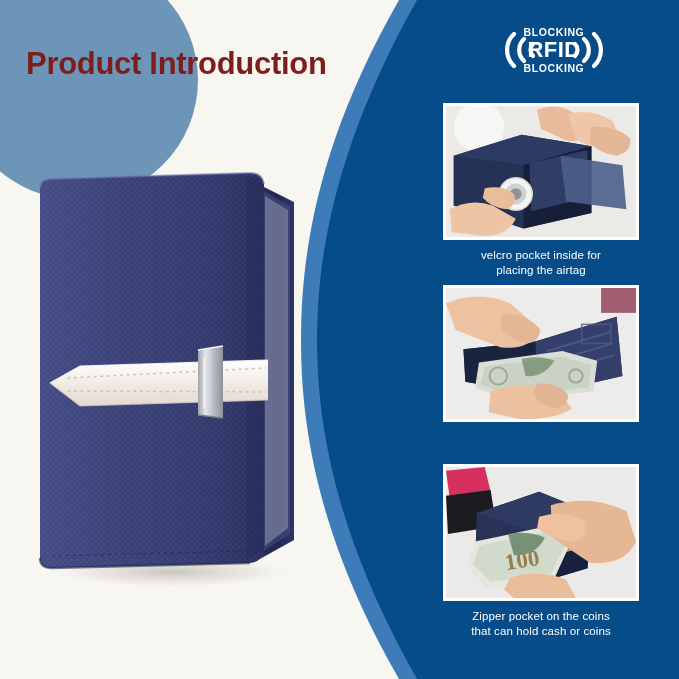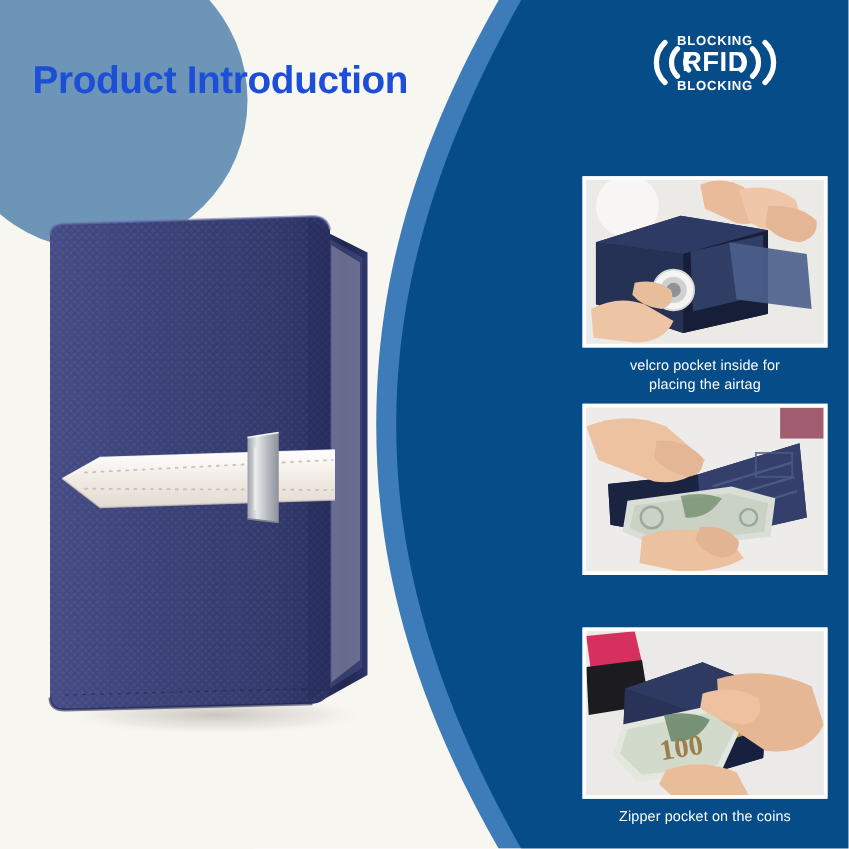--- a/index.html
+++ b/index.html
@@ -31,48 +31,47 @@
     width: 400px; height: 679px;
   }
   .blue-panel-wrap svg { display:block; width: 400px; height: 679px; }
 
   
   .page-title {
     position: absolute;
     left: 26px; top: 46px;
     font-size: 31px;
     font-weight: bold;
-    color: #1d4ed8;
+    color: #7f1d1d;
     letter-spacing: -0.3px;
     white-space: nowrap;
   }
 
   
   .rfid-badge {
     position: absolute;
-    left: 494px; top: 22px;
+    left: 476px; top: 22px;
     width: 156px; height: 56px;
     display: flex; align-items: center; justify-content: flex-end;
   }
   .rfid-badge svg { display: block; }
 
   
   .hero-photo {
     position: absolute;
     left: 22px; top: 168px;
     width: 300px; height: 422px;
   }
   .hero-photo svg { display: block; width: 100%; height: 100%; }
 
   
   .feature-card {
     position: absolute;
-    left: 466px;
+    left: 443px;
     width: 196px;
-    margin-top: 38px;
   }
   .feature-card.c1 { top: 103px; }
   .feature-card.c2 { top: 285px; }
   .feature-card.c3 { top: 464px; }
 
   .feature-thumb {
     width: 196px; height: 137px;
     border: 3px solid #ffffff;
     background: #e9eaec;
     overflow: hidden;
@@ -279,16 +278,17 @@
         <path d="M 64 70 Q 86 66 102 74 Q 92 94 70 92 Z" fill="#5f7e5f" opacity="0.8"></path>
         <text x="62" y="108" fill="#9a7f4e" font-family="Liberation Serif, serif" font-size="24" font-weight="bold" transform="rotate(-9 62 108)">100</text>
 
         <path d="M 108 40 Q 148 28 186 46 L 196 78 Q 184 104 148 100 L 110 74 Z" fill="#e6b795"></path>
         <path d="M 96 52 Q 122 44 142 56 Q 148 72 132 78 Q 108 76 94 64 Z" fill="#eec2a0"></path>
         <path d="M 66 116 Q 96 106 124 118 L 134 137 L 70 137 L 60 128 Z" fill="#e9bd9a"></path>
       </svg>
     </div>
     <div class="feature-caption">
       <span class="line">Zipper pocket on the coins</span>
+      <span class="line">that can hold cash or coins</span>
     </div>
   </div>
 
 </div>
 
 </body></html>

